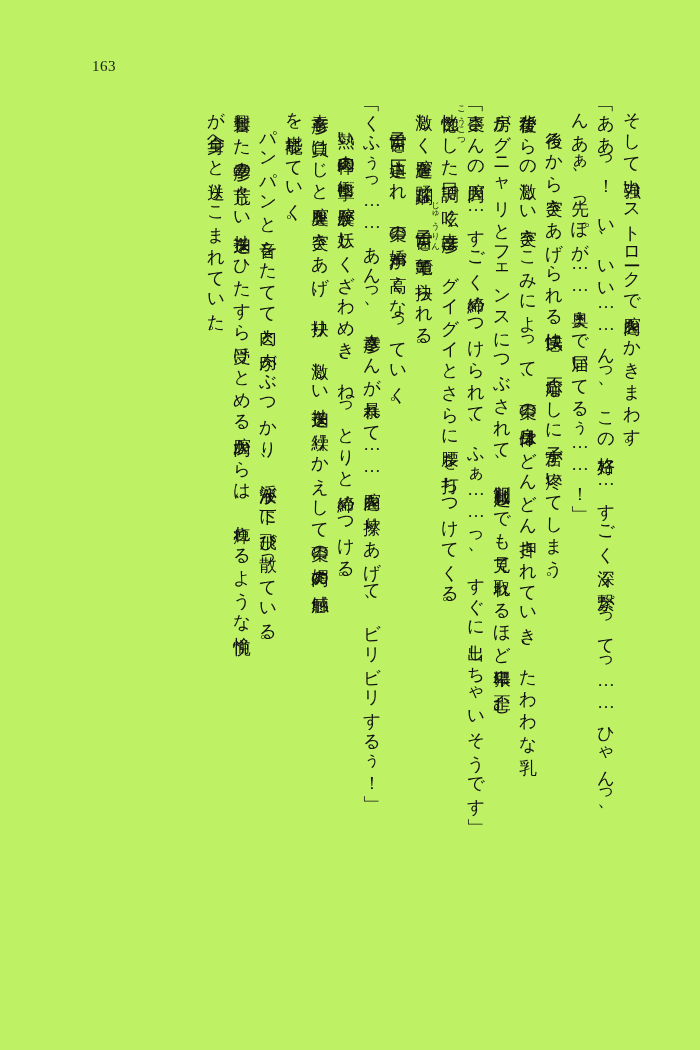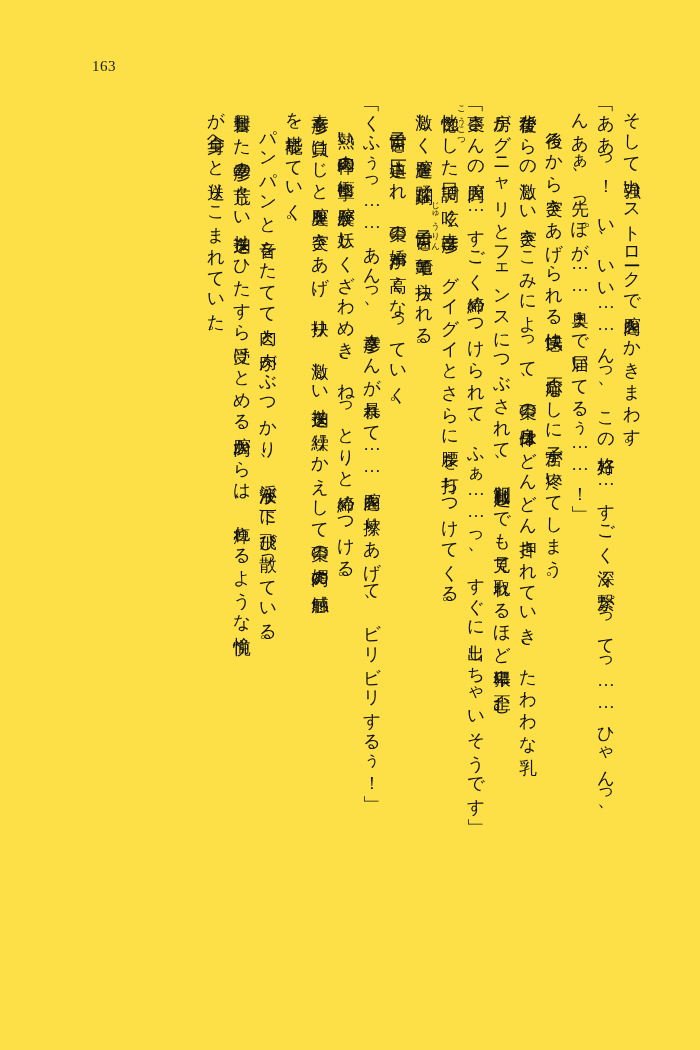--- a/index.html
+++ b/index.html
@@ -15,21 +15,21 @@
     overflow: hidden;
     position: relative;
   }
 
   .page {
     position: absolute;
     left: 0;
     top: 0;
     width: 700px;
     height: 1050px;
-    background: #fde047;
+    background: #bef264;
   }
 
   .page-number {
     position: absolute;
     left: 92px;
     top: 58px;
     font-size: 15px;
     letter-spacing: 0.5px;
     color: #1a1a1a;
     font-family: "Liberation Serif", "DejaVu Serif", serif;

